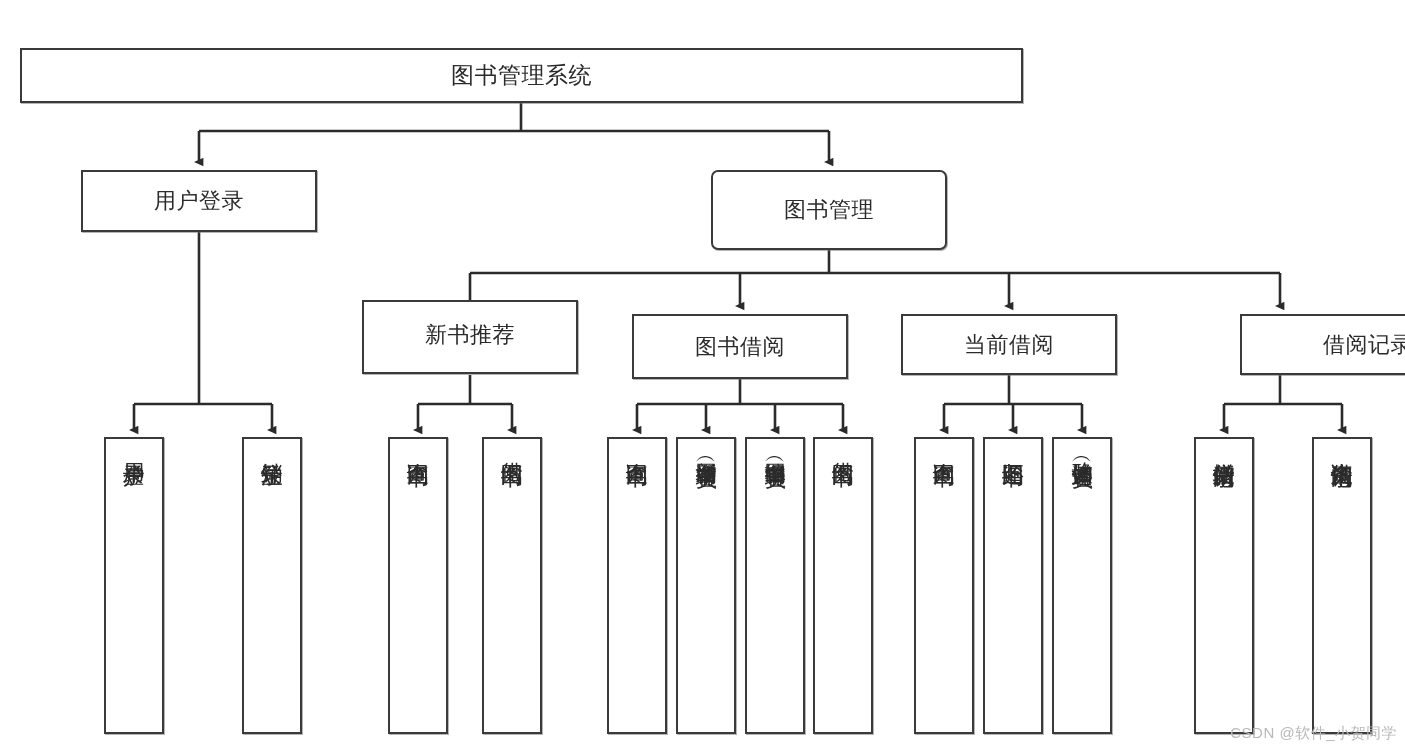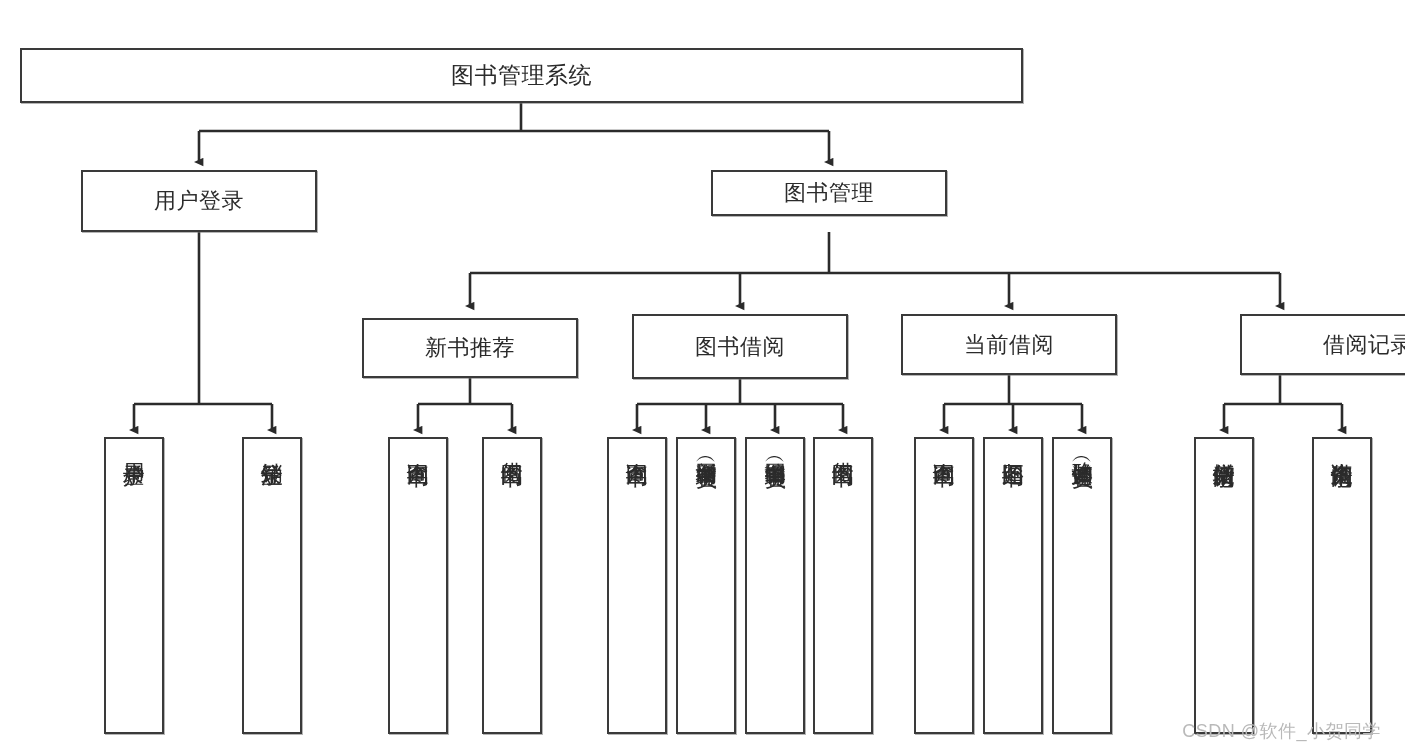--- a/index.html
+++ b/index.html
@@ -59,23 +59,23 @@
     font-size: 22px;
     line-height: 1.06;
     letter-spacing: 1px;
     white-space: nowrap;
   }
   .node.vertical.tall .label {
     font-size: 21px;
   }
   .watermark {
     position: absolute;
-    right: 24px;
+    right: 8px;
     bottom: 4px;
-    font-size: 18px;
+    font-size: 15px;
     color: #b9b9b9;
     letter-spacing: 0.5px;
     white-space: nowrap;
   }
 </style>
 </head>
 <body>
 
 <div id="canvas">
 
@@ -129,25 +129,25 @@
     </g>
   </svg>
 
   <div class="node root horizontal" style="left:20px; top:13px; width:1003px; height:55px;margin-top:35px;">
     <span class="label">图书管理系统</span>
   </div>
 
   <div class="node horizontal" style="left:81px; top:170px; width:236px; height:62px;">
     <span class="label">用户登录</span>
   </div>
-  <div class="node horizontal" style="left:711px; top:170px; width:236px; height:46px;">
+  <div class="node horizontal" style="left:711px; top:170px; width:236px; height:80px;border-radius:7px;">
     <span class="label">图书管理</span>
   </div>
 
-  <div class="node horizontal" style="left:362px; top:318px; width:216px; height:60px;">
+  <div class="node horizontal" style="left:362px; top:300px; width:216px; height:74px;font-family:Liberation Mono, monospace;">
     <span class="label">新书推荐</span>
   </div>
   <div class="node horizontal" style="left:632px; top:314px; width:216px; height:65px;">
     <span class="label">图书借阅</span>
   </div>
   <div class="node horizontal" style="left:901px; top:314px; width:216px; height:61px;font-family:Liberation Serif, serif;">
     <span class="label">当前借阅</span>
   </div>
   <div class="node horizontal" style="left:1240px; top:314px; width:216px; height:61px;padding-left:40px;">
     <span class="label">借阅记录</span>

